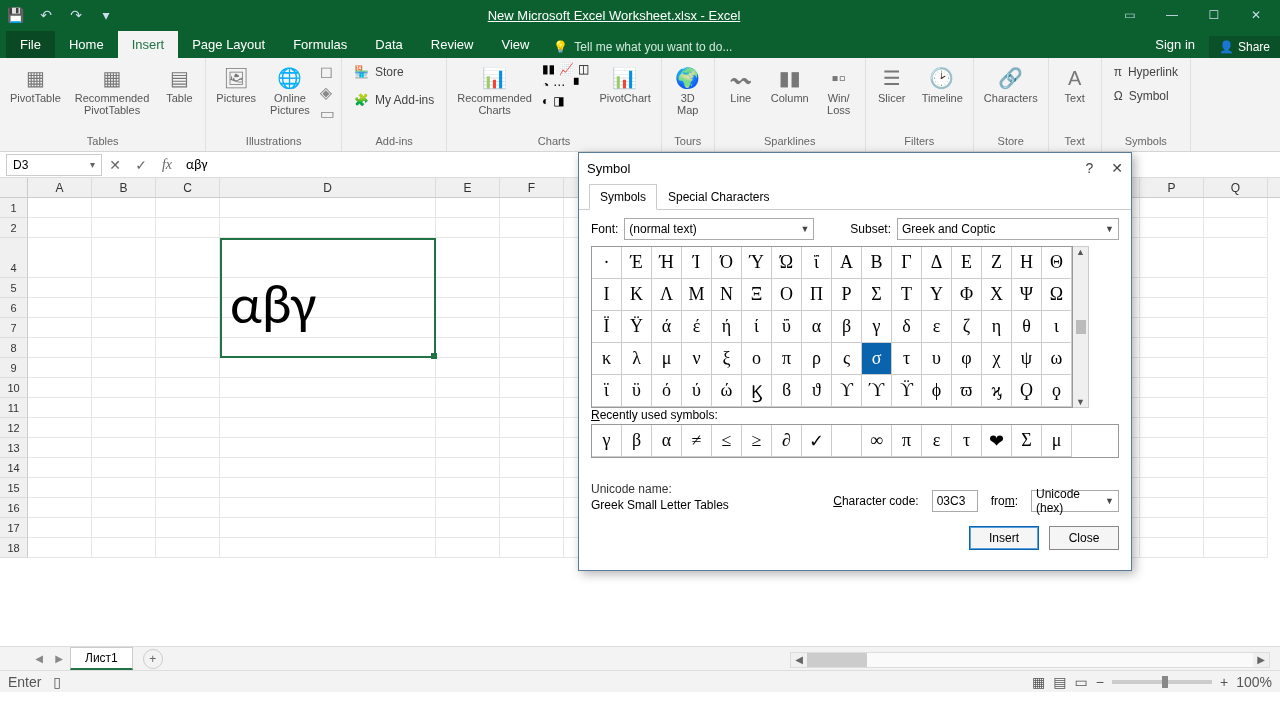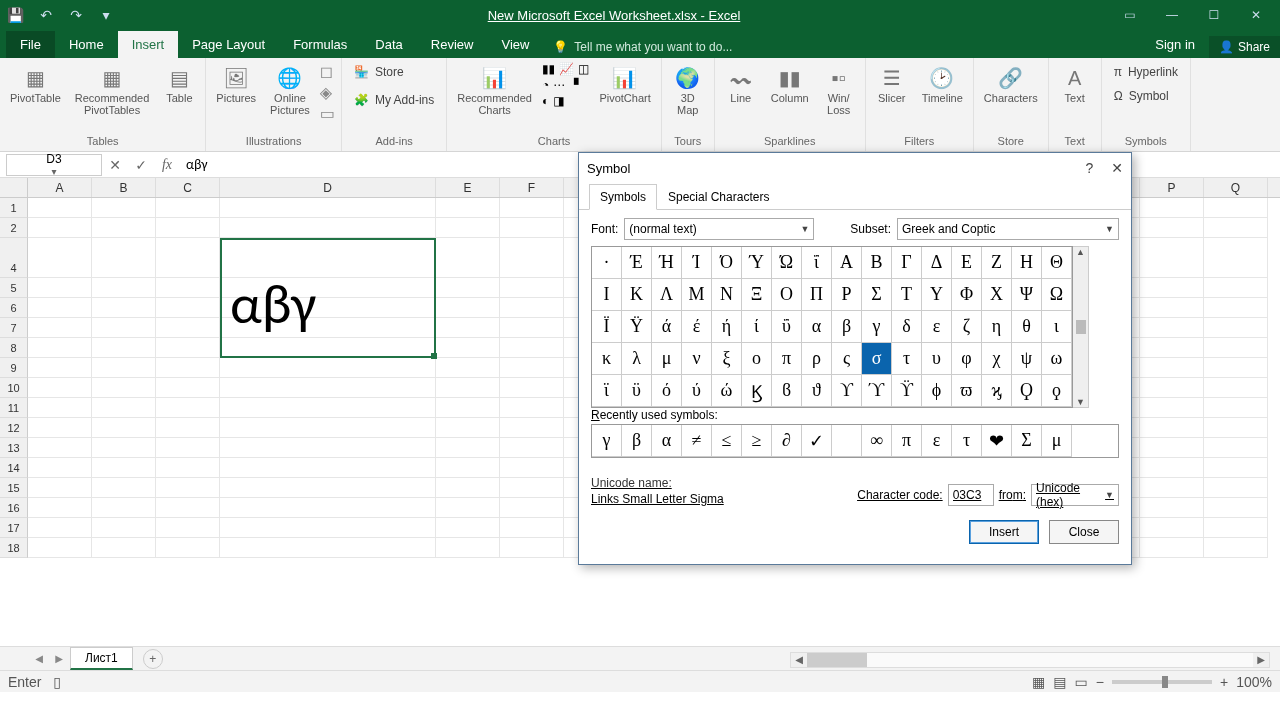--- a/index.html
+++ b/index.html
@@ -28,21 +28,21 @@
 .rgroup { border-right: 1px solid #e0e0e0; display: flex; flex-direction: column; justify-content: space-between; padding: 4px 6px 2px; }
 .rgroup .items { display: flex; gap: 6px; align-items: flex-start; flex: 1; }
 .rgroup .label { text-align: center; font-size: 11px; color: #666; padding-bottom: 2px; }
 .rbtn { display: flex; flex-direction: column; align-items: center; justify-content: flex-start; padding: 2px 4px; font-size: 11px; color: #555; text-align: center; min-width: 40px; }
 .rbtn .ico { width: 28px; height: 28px; display: flex; align-items: center; justify-content: center; font-size: 20px; color: #777; }
 .rbtn-sm { display: flex; align-items: center; gap: 6px; font-size: 12px; color: #444; padding: 3px 6px; }
 .vstack { display: flex; flex-direction: column; gap: 2px; }
 
 
 .fbar { height: 26px; background: #fff; border-bottom: 1px solid #ddd; display: flex; align-items: center; }
-.namebox { width: 96px; height: 22px; border: 1px solid #ccc; background: #fff; display: flex; align-items: center; padding: 0 6px; margin-left: 6px; font-size: 12px; justify-content: center; flex-direction: column; }
+.namebox { width: 96px; height: 22px; border: 1px solid #ccc; background: #fff; display: flex; align-items: center; padding: 0 6px; margin-left: 6px; font-size: 12px; justify-content: space-between; }
 .namebox .dd { color: #666; font-size: 10px; }
 .fbar .fbtn { width: 26px; text-align: center; color: #666; font-size: 14px; }
 .fbar .fx { font-style: italic; font-family: Georgia, serif; }
 .formula-input { flex: 1; border: none; padding: 0 6px; font-size: 14px; font-family: Calibri, Arial; }
 
 
 .sheet { position: relative; height: 468px; overflow: hidden; }
 .colheads { display: flex; height: 20px; background: #f0f0f0; border-bottom: 1px solid #ccc; }
 .corner { width: 28px; border-right: 1px solid #ccc; background: #f0f0f0; }
 .ch { border-right: 1px solid #ddd; text-align: center; font-size: 12px; color: #333; display: flex; align-items: center; justify-content: center; }
@@ -89,25 +89,25 @@
 .symbol-grid { border: 1px solid #999; display: grid; grid-template-columns: repeat(16, 30px); grid-auto-rows: 32px; }
 .sym { border-right: 1px solid #ccc; border-bottom: 1px solid #ccc; display: flex; align-items: center; justify-content: center; font-size: 18px; font-family: "Times New Roman", serif; cursor: pointer; }
 .sym.sel { background: #0a64ad; color: #fff; }
 .sgrid-scroll { width: 16px; background: #efefef; border: 1px solid #ccc; border-left: none; display: flex; flex-direction: column; justify-content: space-between; align-items: center; font-size: 9px; color: #555; }
 .sgrid-scroll .thumb { width: 10px; height: 14px; background: #bbb; }
 
 .recent-label { font-size: 12px; }
 .recent-grid { display: flex; border: 1px solid #999; margin-top: 2px; }
 .recent-grid .sym { width: 30px; height: 32px; }
 
-.uname-row { display: flex; justify-content: space-between; align-items: flex-end; margin-top: 18px; text-decoration: underline; }
+.uname-row { display: flex; justify-content: space-between; align-items: flex-end; margin-top: 24px; }
 .uname-left { font-size: 12px; }
 .uname-left .lbl { color: #333; }
 .uname-left .val { color: #000; margin-top: 2px; }
-.code-row { display: flex; align-items: center; gap: 5px; font-size: 12px; }
+.code-row { display: flex; align-items: center; gap: 13px; font-size: 12px; }
 .code-input { width: 46px; height: 22px; border: 1px solid #aaa; padding: 0 4px; font-size: 12px; }
 
 .dlg-btns { display: flex; justify-content: flex-end; gap: 10px; margin-top: 14px; }
 .dlg-btn { min-width: 70px; height: 24px; border: 1px solid #888; background: #f5f5f5; font-size: 12px; }
 .dlg-btn.primary { border: 1px solid #0a64ad; box-shadow: inset 0 0 0 1px #5aa0de; }
 
 
 .wA{width:64px}.wB{width:64px}.wC{width:64px}.wD{width:216px}.wE{width:64px}.wF{width:64px}.wG{width:64px}.wH{width:64px}.wI{width:64px}.wJ{width:64px}.wK{width:64px}.wL{width:64px}.wM{width:64px}.wN{width:64px}.wO{width:64px}.wP{width:64px}.wQ{width:64px}
 </style>
 </head>
@@ -862,21 +862,21 @@
         <div class="sym">ε</div>
         <div class="sym">τ</div>
         <div class="sym">❤</div>
         <div class="sym">Σ</div>
         <div class="sym">μ</div>
       </div>
 
     <div class="uname-row">
       <div class="uname-left">
         <div class="lbl">Unicode name:</div>
-        <div class="val">Links Small Letter Sigma</div>
+        <div class="val">Greek Small Letter Tables</div>
       </div>
       <div class="code-row">
         <label><u>C</u>haracter code:</label>
         <input class="code-input" value="03C3" style="">
         <label>fro<u>m</u>:</label>
         <div class="dlg-select" style="width:88px">
             <span>Unicode (hex)</span>
             <span class="arr">▼</span>
           </div>
       </div>

